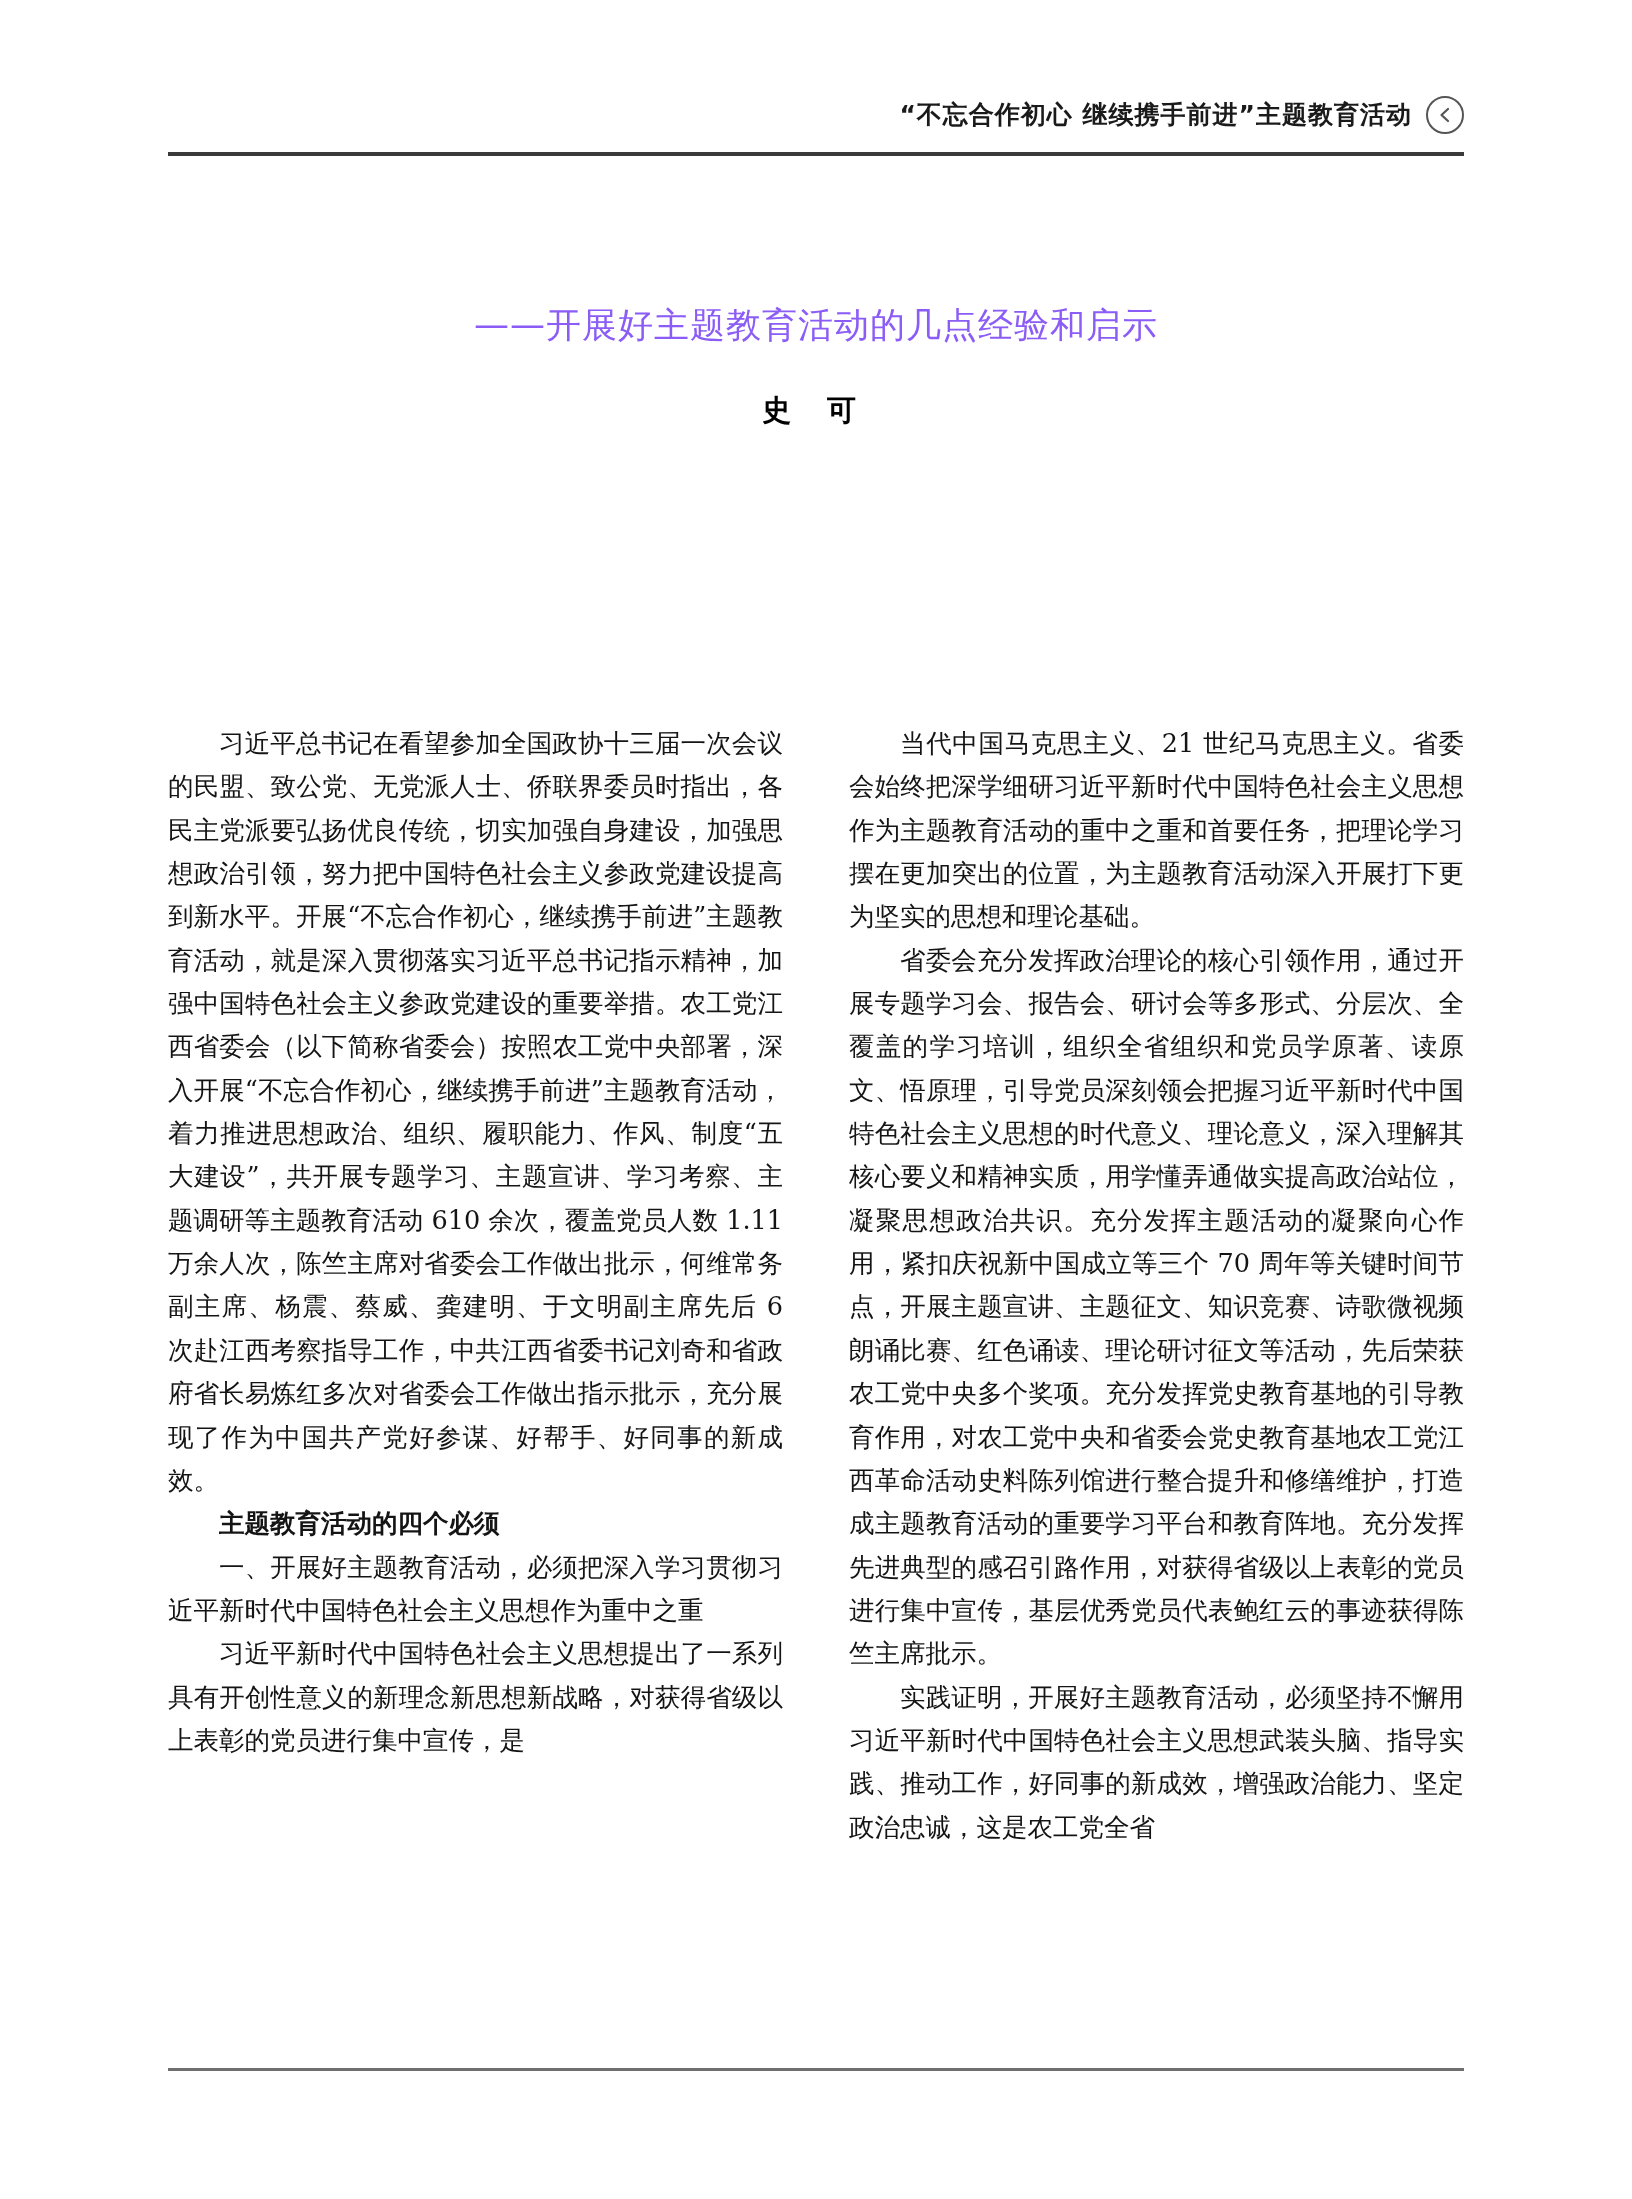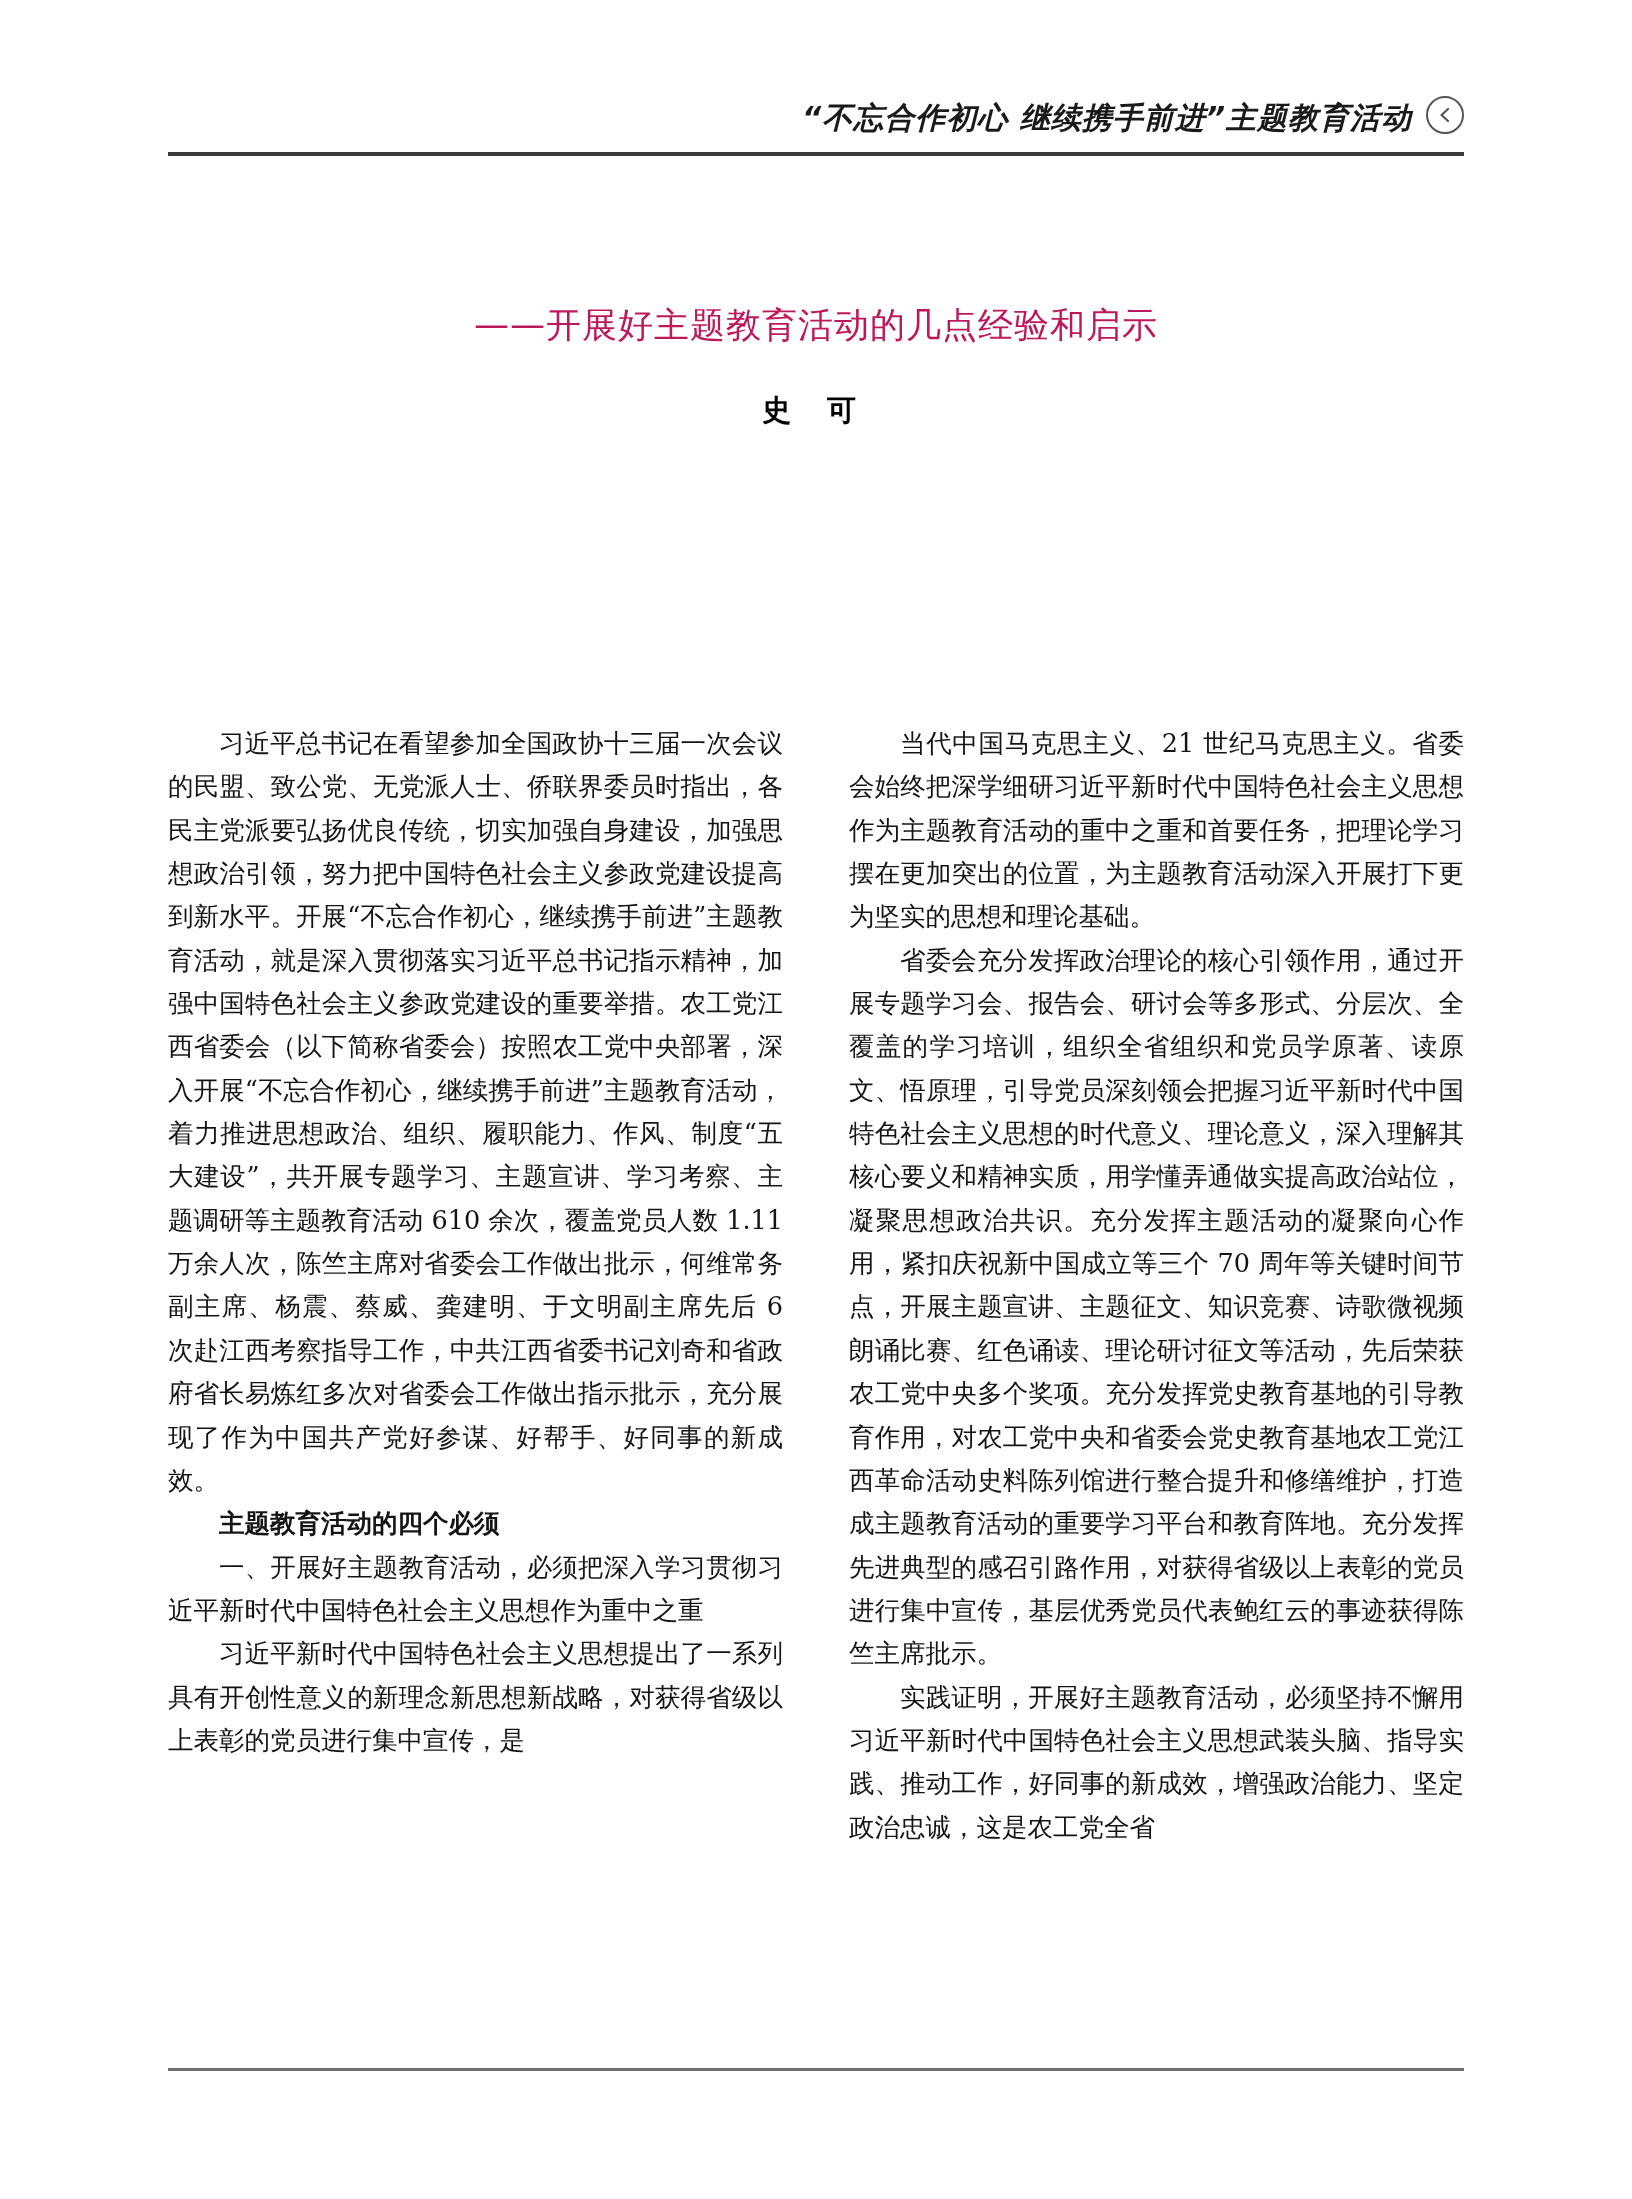--- a/index.html
+++ b/index.html
@@ -23,27 +23,26 @@
     left: 168px;
     right: 168px;
     height: 50px;
     display: flex;
     align-items: flex-start;
     justify-content: flex-end;
   }
   .header-title {
     font-family: "DejaVu Sans", sans-serif;
     font-weight: bold;
-    font-size: 30px;
+    font-size: 25px;
     color: #1a1a1a;
     letter-spacing: 1px;
     white-space: nowrap;
     padding-right: 14px;
     padding-top: 2px;
-    font-style: italic;
   }
   .header-circle {
     width: 34px;
     height: 34px;
     border: 2px solid #555;
     border-radius: 50%;
     position: relative;
     flex: 0 0 auto;
     margin-top: 0px;
   }
@@ -74,21 +73,21 @@
     font-family: "DejaVu Sans", sans-serif;
     font-weight: bold;
     font-size: 57px;
     line-height: 1.30;
     color: #000;
     letter-spacing: 2px;
   }
   .subtitle {
     font-family: "DejaVu Sans", sans-serif;
     font-size: 35px;
-    color: #be185d;
+    color: #8b5cf6;
     margin-top: 22px;
     letter-spacing: 1px;
   }
   .author {
     font-family: Liberation Sans, sans-serif;
     font-weight: bold;
     font-size: 29px;
     color: #000;
     margin-top: 42px;
     letter-spacing: 14px;

